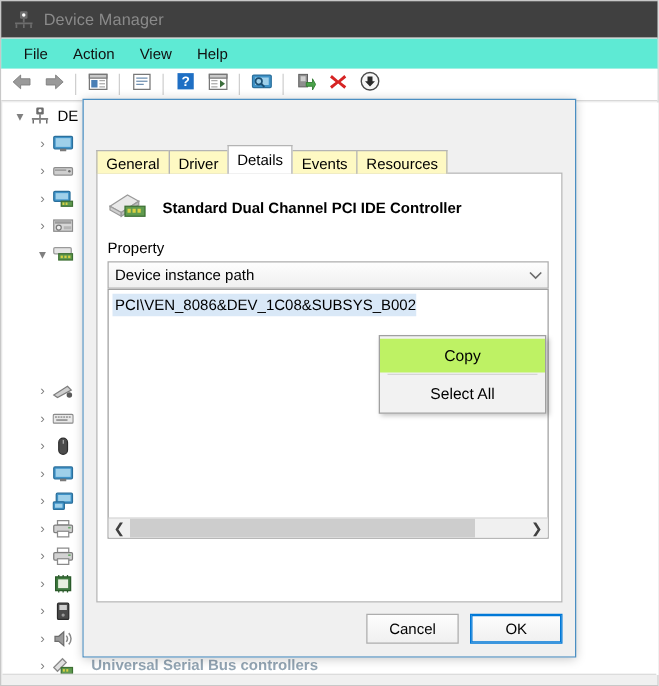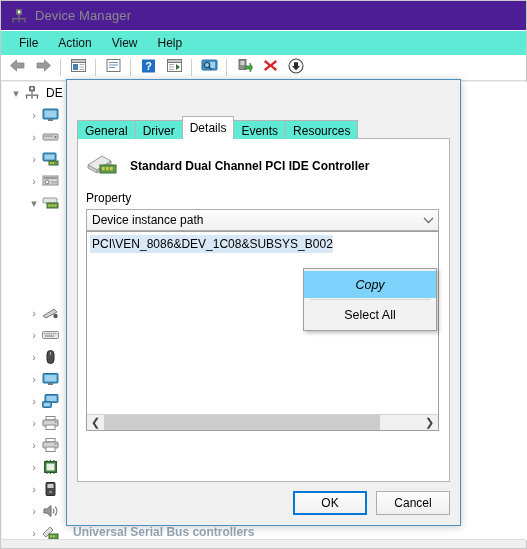--- a/index.html
+++ b/index.html
@@ -22,21 +22,21 @@
   .mm-window {
     position: absolute;
     left: 0; top: 0;
     width: 527px; height: 549px;
     background: #f0f0f0;
     border: 1px solid #c8c8c8;
   }
 
   .titlebar {
     height: 30px;
-    background: #4c1d95;
+    background: #404040;
     display: flex;
     align-items: center;
     padding-left: 10px;
     border-bottom: 1px solid #ffffff;
   }
   .title-icon {
     width: 16px; height: 16px;
     margin-right: 8px;
     position: relative;
     flex: 0 0 auto;
@@ -160,21 +160,21 @@
     position: absolute;
     left: 10px; top: 5px;
     height: 22px;
     display: flex;
     align-items: flex-end;
     z-index: 3;
   }
   .tab {
     font-size: 12px;
     color: #000;
-    background: #5eead4;
+    background: #fef9c3;
     border: 1px solid #b4b4b4;
     border-bottom: none;
     padding: 3px 7px 2px 7px;
     margin-right: -1px;
     height: 19px;
     line-height: 14px;
     cursor: default;
   }
   .tab.active {
     background: #ffffff;
@@ -317,23 +317,22 @@
   .ctx-item {
     height: 27px;
     display: flex;
     align-items: center;
     justify-content: center;
     font-size: 12.5px;
     color: #000;
     cursor: default;
   }
   .ctx-item.highlight {
-    background: #7dd3fc;
-    color: #000;
-    font-style: italic;
+    background: #bef264;
+    color: #000;
   }
   .ctx-sep {
     height: 1px;
     background: #d5d5d5;
     margin: 1px 6px;
   }
 
   .obscured-text {
     position: absolute;
     left: 72px; top: 524px;
@@ -742,22 +741,22 @@
             <div class="hs-track">
               <div class="hs-thumb"></div>
             </div>
             <div class="hs-btn">❯</div>
           </div>
         </div>
 
       </div>
 
       <div class="dlg-buttons">
+        <div class="dlg-btn">Cancel</div>
         <div class="dlg-btn default">OK</div>
-        <div class="dlg-btn">Cancel</div>
       </div>
 
     </div>
   </div>
 
   <div class="ctxmenu">
     <div class="ctx-item highlight">Copy</div>
     <div class="ctx-sep"></div>
     <div class="ctx-item">Select All</div>
   </div>

